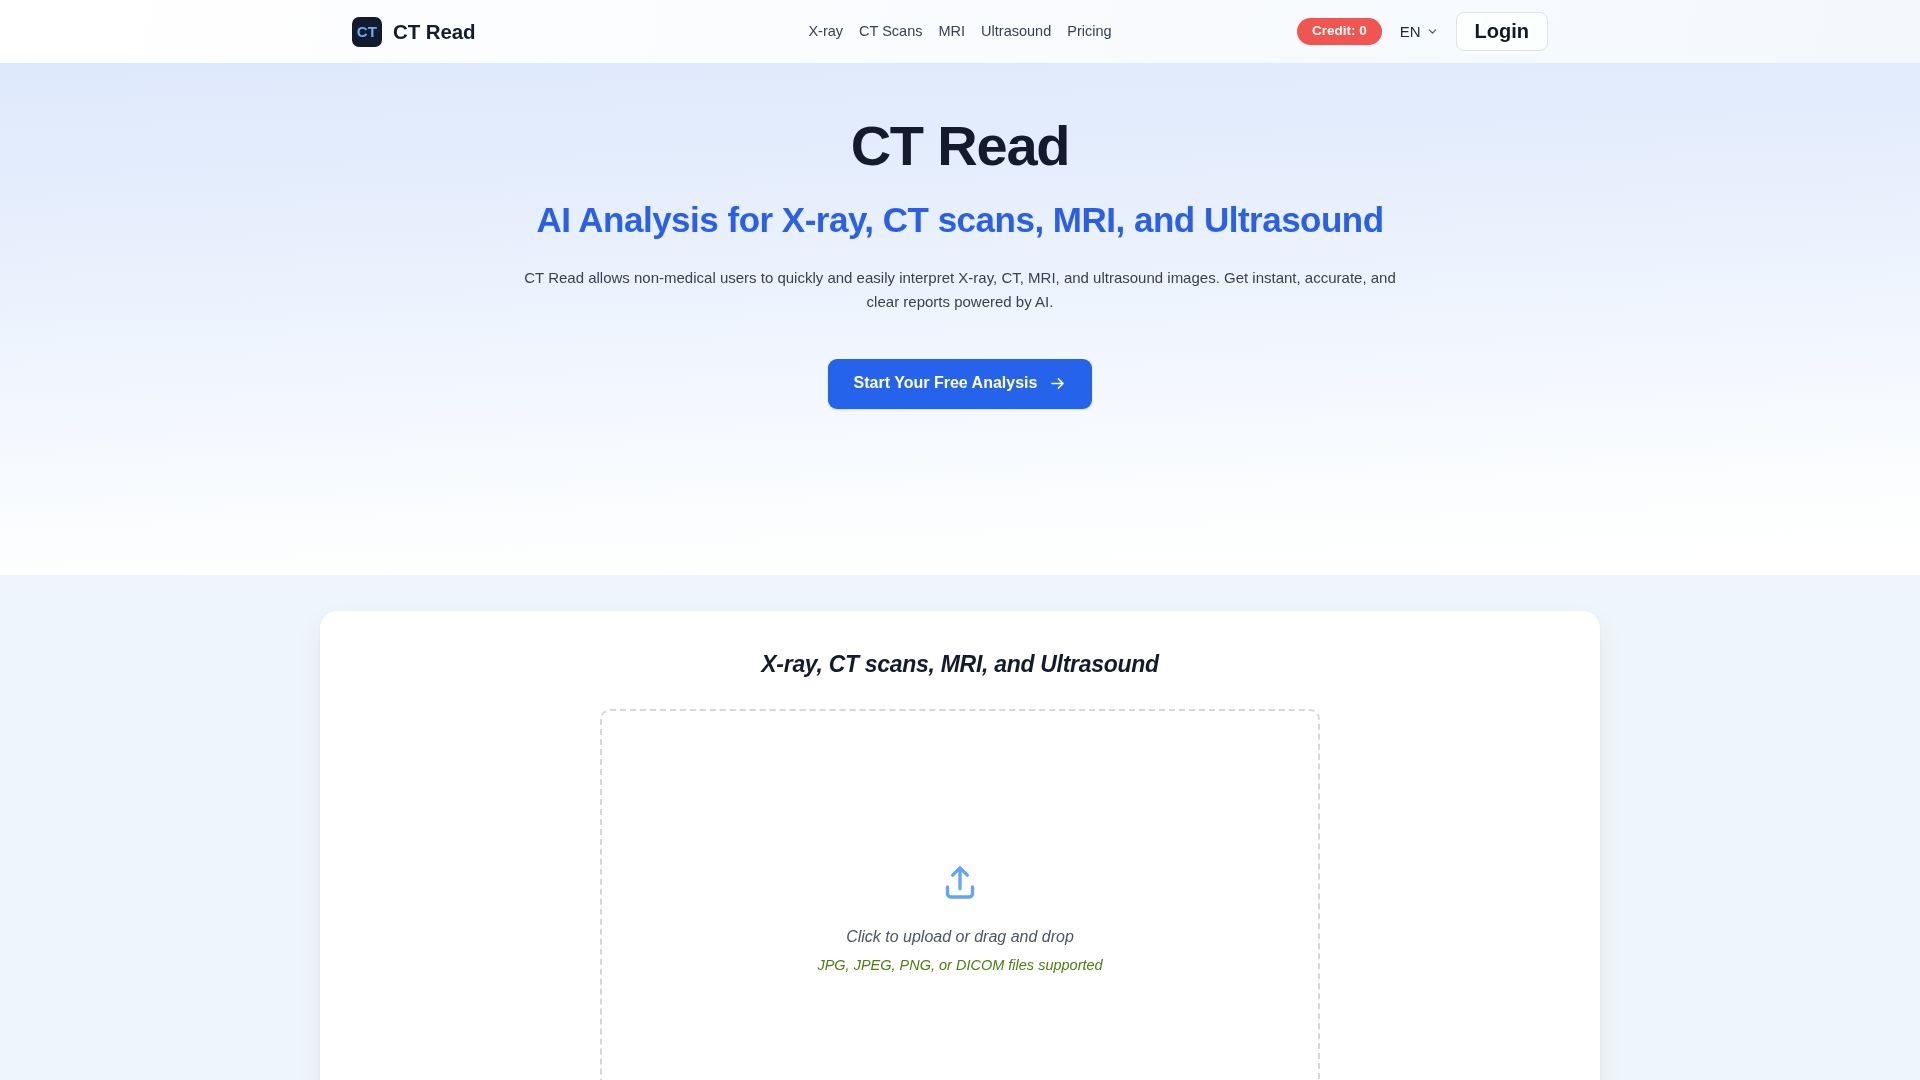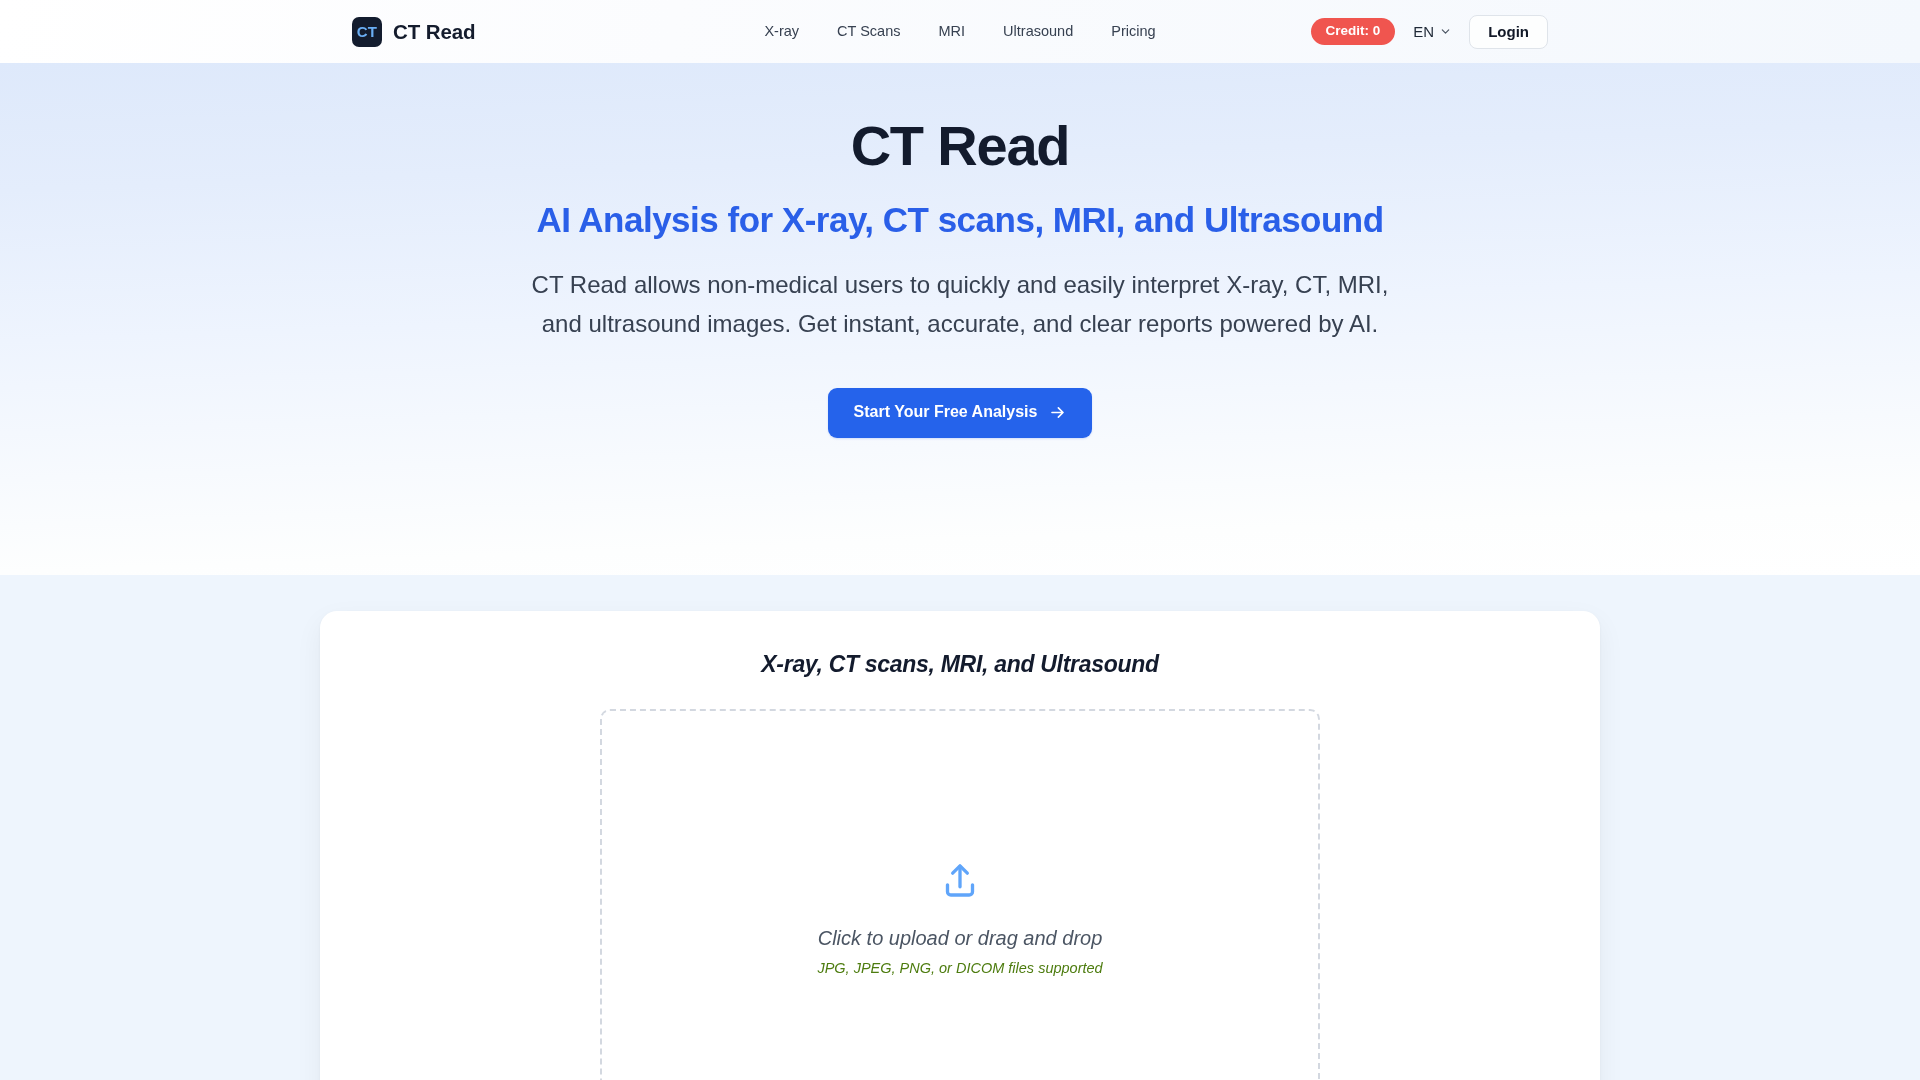--- a/index.html
+++ b/index.html
@@ -66,21 +66,21 @@
     color: #141c2d;
     letter-spacing: -0.1px;
   }
 
   .nav {
     position: absolute;
     left: 50%;
     transform: translateX(-50%);
     display: flex;
     align-items: center;
-    gap: 38px;
+    gap: 16px;
   }
 
   .nav-link {
     font-size: 14.5px;
     color: #374151;
     text-decoration: none;
     white-space: nowrap;
     line-height: 1;
   }
 
@@ -120,21 +120,21 @@
   }
 
   .chev {
     width: 11px;
     height: 11px;
     display: block;
   }
   .chev svg { display:block; width:100%; height:100%; }
 
   .login-btn {
-    font-size: 15px;
+    font-size: 20px;
     font-weight: 700;
     color: #111827;
     background: #fdfefe;
     border: 1px solid #dfe4ea;
     border-radius: 8px;
     padding: 8px 18px 9px;
     line-height: 1;
     cursor: pointer;
     font-family: "Liberation Sans", sans-serif;
   }
@@ -165,21 +165,21 @@
     color: #2a5fe8;
     line-height: 1.18;
     letter-spacing: -0.5px;
     max-width: 1100px;
     margin-left: auto;
     margin-right: auto;
   }
 
   .hero-desc {
     margin: 26px auto 0;
-    font-size: 24px;
+    font-size: 15px;
     line-height: 1.62;
     color: #374151;
     max-width: 900px;
     font-weight: 400;
   }
 
   .cta-wrap {
     margin-top: 44px;
     display: flex;
     justify-content: center;
@@ -249,21 +249,21 @@
   }
 
   .upload-icon {
     width: 40px;
     height: 40px;
     margin-bottom: 24px;
   }
   .upload-icon svg { display: block; width: 100%; height: 100%; }
 
   .dz-primary {
-    font-size: 20px;
+    font-size: 16px;
     color: #4b5563;
     line-height: 1.3;
     margin-bottom: 8px;
   }
 
   .dz-secondary {
     font-size: 14.5px;
     color: #4d7c0f;
     line-height: 1.3;
   }

